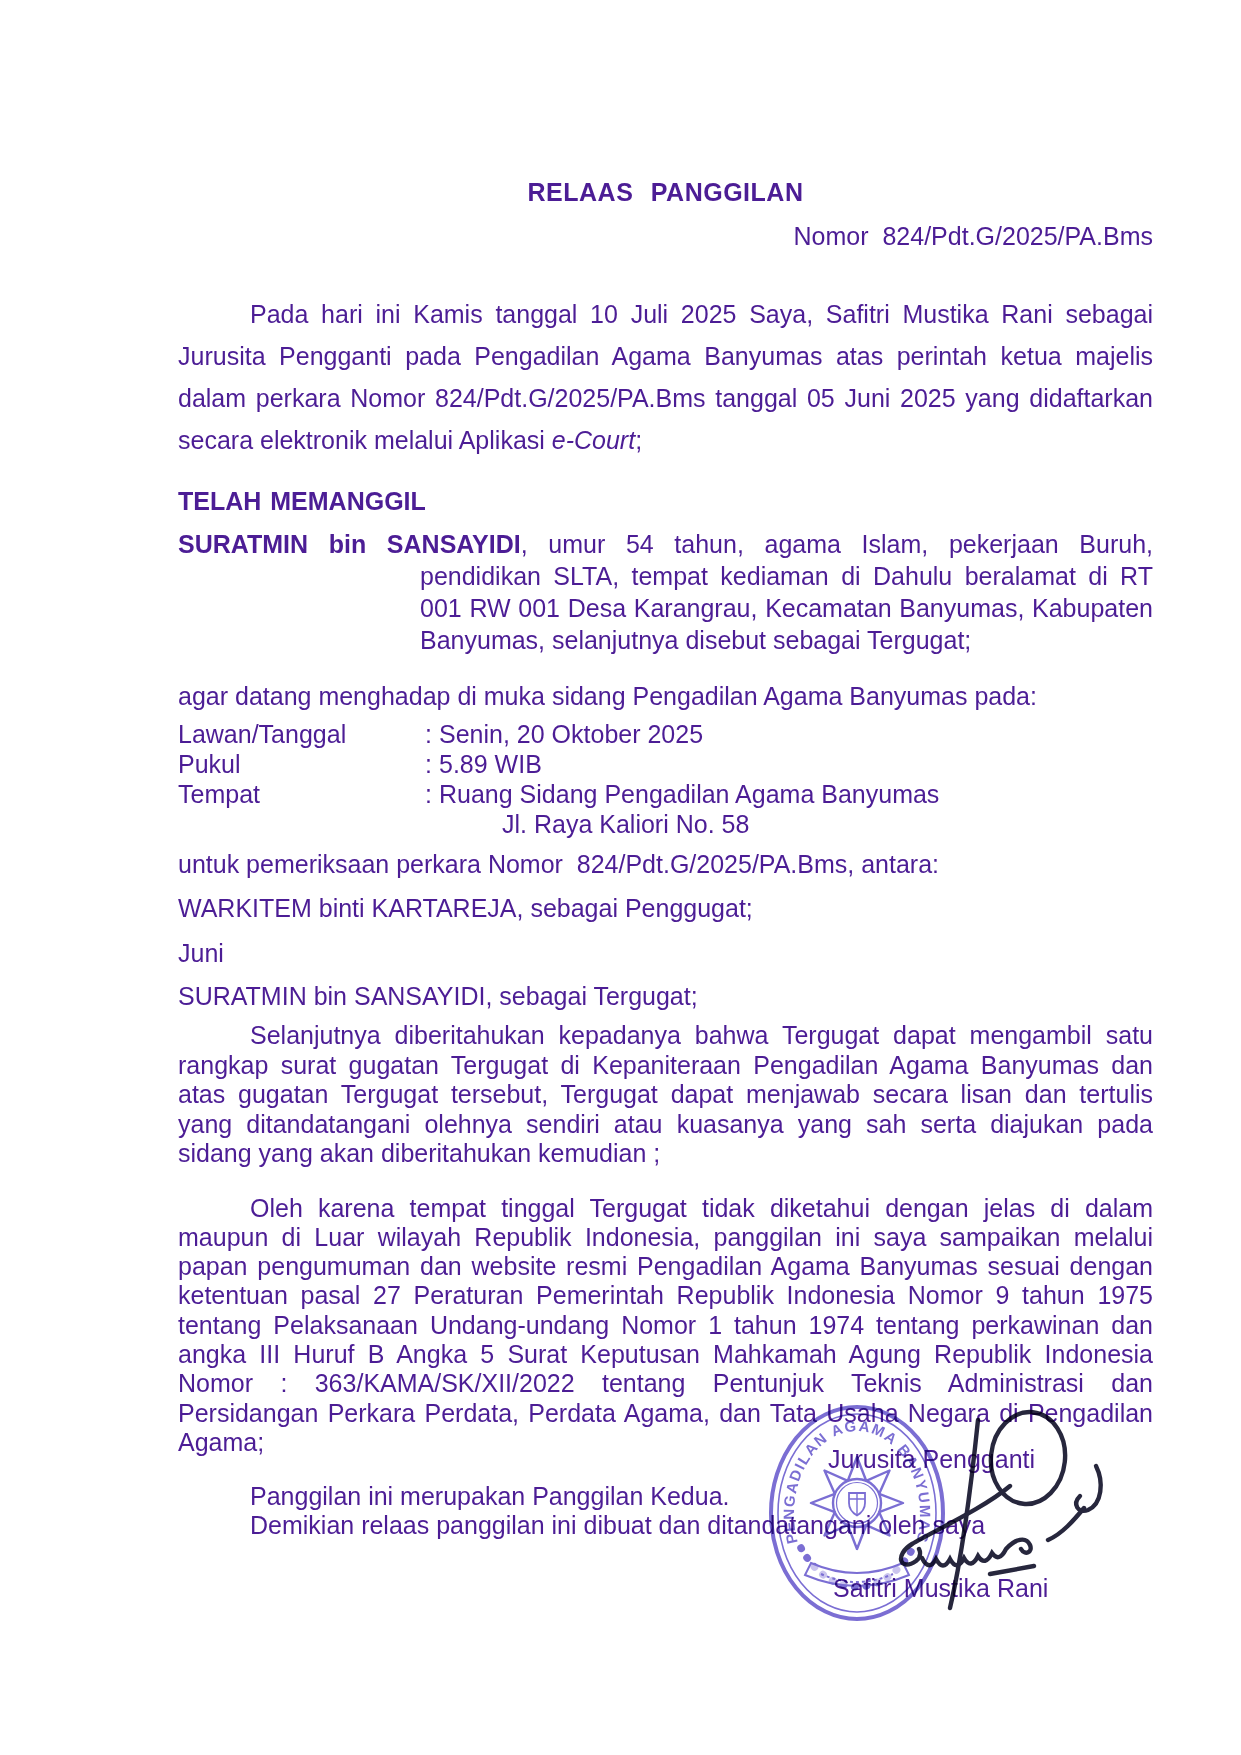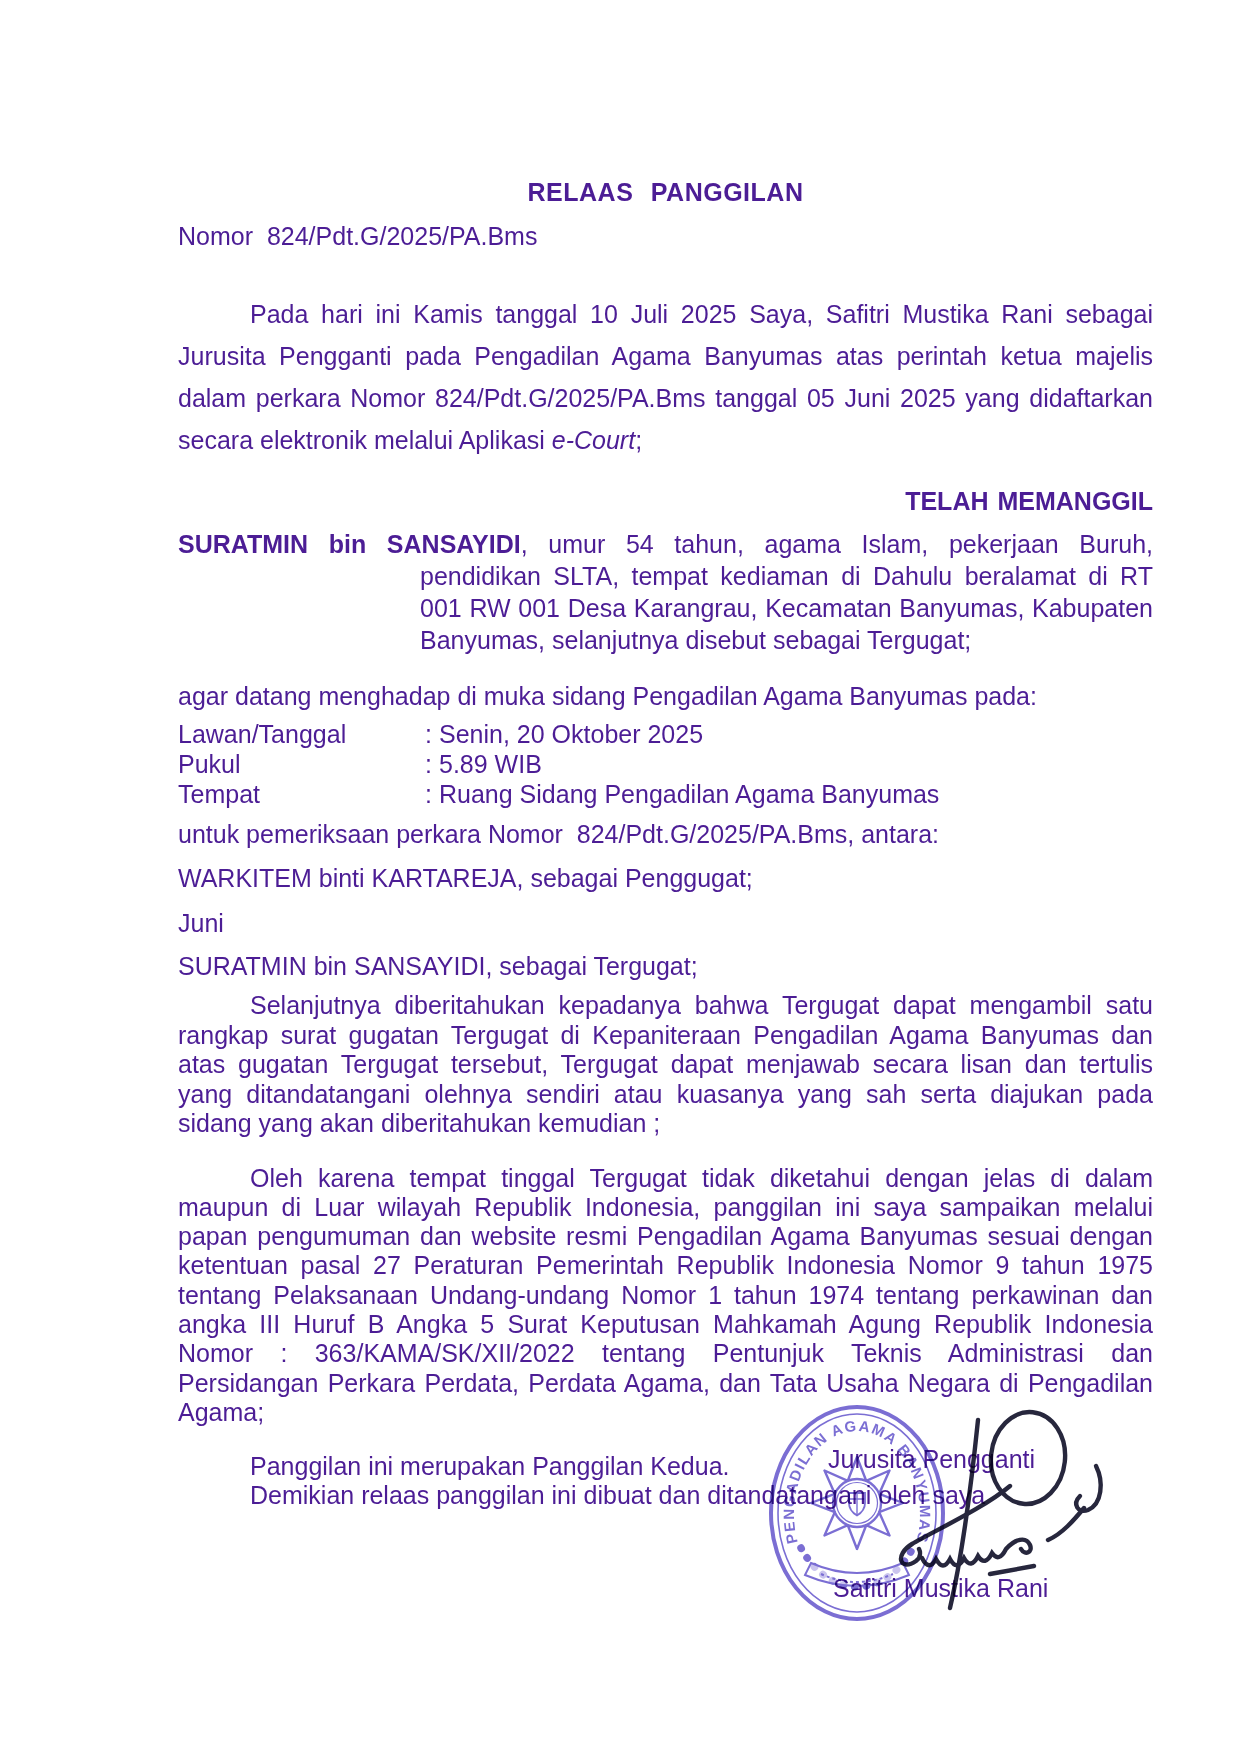--- a/index.html
+++ b/index.html
@@ -17,29 +17,29 @@
   .content {
     position:absolute; left:178px; top:0; width:975px;
   }
   .doc-title {
     margin-top:177px;
     text-align:center; font-weight:bold;
     word-spacing:10px; line-height:30px;
     letter-spacing:.5px;
   }
   .doc-subtitle {
-    margin-top:14px; text-align:left; line-height:30px;
+    margin-top:14px; text-align:right; line-height:30px;
     white-space:pre-wrap;
   }
   .para-opening {
     margin-top:42px;
     text-align:justify; text-indent:72px; line-height:42px;
   }
   .section-heading {
-    margin-top:8px; text-align:right; font-weight:bold; line-height:30px;
+    margin-top:8px; text-align:left; font-weight:bold; line-height:30px;
     word-spacing:2px;
   }
   .para-defendant {
     margin-top:12px;
     padding-left:242px; text-indent:-242px;
     text-align:justify; line-height:32px;
   }
   .line-summon { margin-top:0; line-height:30px; }
   .schedule { margin-top:8px; }
   .sched-row { display:flex; line-height:30px; }
@@ -106,20 +106,21 @@
       <div class="sched-row">
         <span class="sched-label">Pukul</span>
         <span class="sched-colon">:</span>
         <span class="sched-value">5.89 WIB</span>
       </div>
       <div class="sched-row">
         <span class="sched-label">Tempat</span>
         <span class="sched-colon">:</span>
         <span class="sched-value">Ruang Sidang Pengadilan Agama Banyumas</span>
       </div>
+      <div class="sched-addr2">Jl. Raya Kaliori No. 58</div>
     </div>
 
     <div class="line-case">untuk pemeriksaan perkara Nomor  824/Pdt.G/2025/PA.Bms, antara:</div>
 
     <div class="line-centered m-plaintiff">WARKITEM binti KARTAREJA, sebagai Penggugat;</div>
 
     <div class="line-centered m-versus">Juni</div>
 
     <div class="line-centered m-defend">SURATMIN bin SANSAYIDI, sebagai Tergugat;</div>
 

